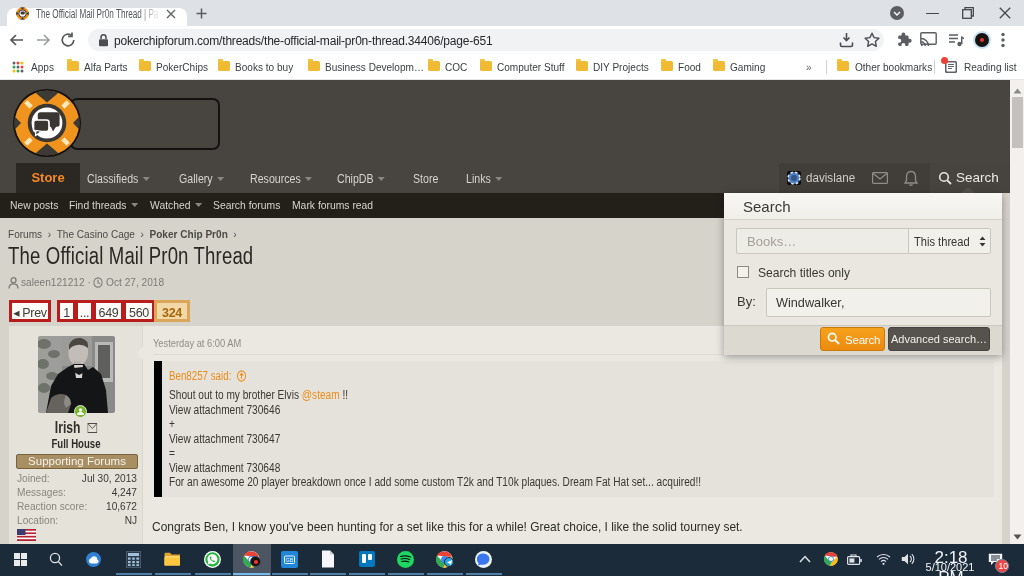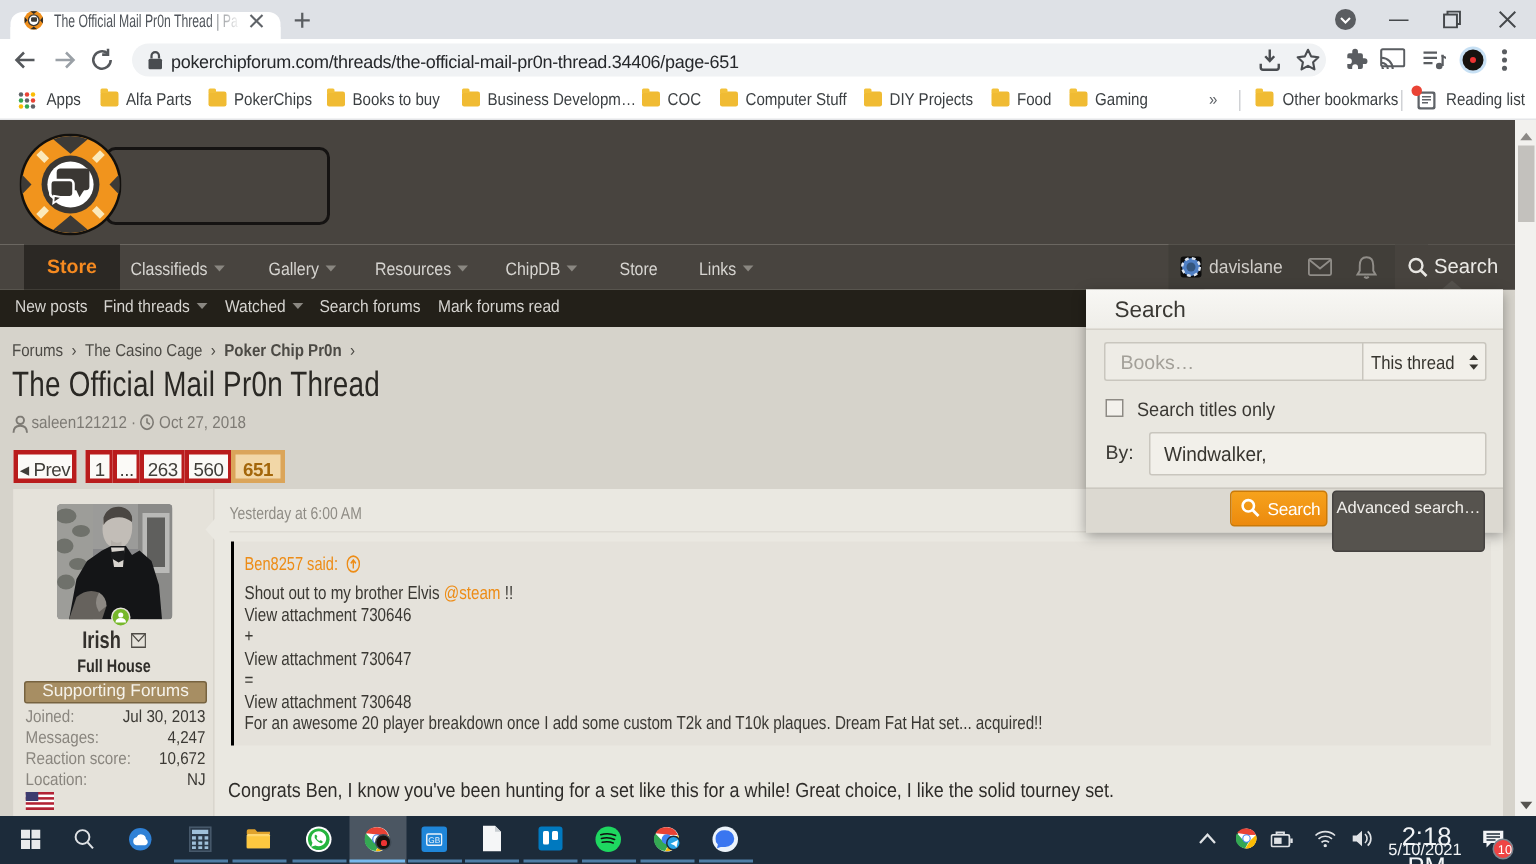--- a/index.html
+++ b/index.html
@@ -35,21 +35,21 @@
   #breadcrumb { left:8px; top:148px; font-size:11.5px; color:#4c4a45; }
   #pagetitle { left:8px; top:163px; font-size:23.5px; color:#2a2824; letter-spacing:0.2px; }
   #byline { left:21px; top:196px; font-size:11.5px; color:#7d7a74; }
 
   .pgbtn { top:220px; height:22px; background:#fbfaf7; border:3px solid #b91c1c; font-size:12.5px; color:#403e39; text-align:center; line-height:20px; letter-spacing:-0.3px; }
 
   
   #post { left:9px; top:246px; width:993px; height:219px; background:#eae8e1; }
   #sidebar { left:0; top:0; width:134px; height:219px; background:#e5e2da; border-right:1px solid #d9d6ce; }
   #bubblearrow { left:128px; top:19px; width:0; height:0; border-top:8px solid transparent; border-bottom:8px solid transparent; border-right:7px solid #eae8e1; }
-  #quote { left:145px; top:35px; width:840px; height:136px; background:#e5e2db; border-left:2px solid #000000; }
+  #quote { left:145px; top:35px; width:840px; height:136px; background:#e5e2db; border-left:8px solid #000000; }
   .statlabel { position:absolute; left:8px; font-size:11.5px; color:#8a867f; transform:scaleX(0.88); transform-origin:0 50%; }
   .statval { position:absolute; left:8px; width:120px; font-size:11.5px; color:#3b3934; text-align:right; transform:scaleX(0.88); transform-origin:100% 50%; }
 
   
   #spanel { left:724px; top:193px; width:278px; height:162px; background:#e9e7e0; box-shadow:0 2px 8px rgba(0,0,0,0.35); }
 
   
   #scrollbar { left:1010px; top:80px; width:14px; height:464px; background:#f2f1ee; }
   #scrollthumb { left:1012px; top:97px; width:11px; height:51px; background:#c3c1bd; }
 
@@ -266,23 +266,23 @@
       <path d="M1 11.5 Q1 6.8 5.5 6.8 Q10 6.8 10 11.5" fill="none" stroke="#7d7a74" stroke-width="1.3"></path>
     </svg>
     <div class="abs" id="byline" style="transform:scaleX(0.88); transform-origin:0 50%;">saleen121212 · <svg width="11" height="11" viewBox="0 0 11 11" style="vertical-align:-1.5px;">
         <circle cx="5.5" cy="5.5" r="4.7" fill="none" stroke="#7d7a74" stroke-width="1.2"></circle>
         <path d="M5.5 2.8 L5.5 5.7 L7.7 6.8" fill="none" stroke="#7d7a74" stroke-width="1.2"></path>
       </svg> Oct 27, 2018</div>
 
     <div class="abs pgbtn" style="left:9px; width:42px;">◂ Prev</div>
     <div class="abs pgbtn" style="left:57px; width:19px;">1</div>
     <div class="abs pgbtn" style="left:75px; width:19px;">...</div>
-    <div class="abs pgbtn" style="left:93px; width:31px;">263</div>
+    <div class="abs pgbtn" style="left:93px; width:31px;">649</div>
     <div class="abs pgbtn" style="left:123px; width:32px;">560</div>
-    <div class="abs pgbtn" style="left:154px; width:36px; background:#f2d7a7; border-color:#dba55a; color:#a3660a; font-weight:bold;">651</div>
+    <div class="abs pgbtn" style="left:154px; width:36px; background:#f2d7a7; border-color:#dba55a; color:#a3660a; font-weight:bold;">324</div>
 
     <div class="abs" id="post">
       <div class="abs" id="sidebar"></div>
       <div class="abs" id="bubblearrow"></div>
 
       <div class="abs" style="left:29px; top:10px; width:77px; height:77px; border-radius:3px; overflow:hidden;">
         <svg width="77" height="77" viewBox="0 0 77 77">
           <rect width="77" height="77" fill="#88888a"></rect>
           <rect x="0" y="0" width="24" height="77" fill="#9d9d99"></rect>
           <g fill="#6f716b">
@@ -373,21 +373,21 @@
     <div class="abs" style="left:13px; top:101px; font-size:13px; color:#3a3833;">By:</div>
     <div class="abs" style="left:42px; top:95px; width:225px; height:29px; background:#f2f0ea; border:1px solid #c9c6be; border-radius:2px;"></div>
     <div class="abs" style="left:52px; top:102px; font-size:13.5px; color:#37352f; transform:scaleX(0.94); transform-origin:0 50%;">Windwalker,</div>
     <div class="abs" style="left:0; top:132px; width:278px; height:30px; background:#dcd9d1; border-top:1px solid #cbc8c0;"></div>
     <div class="abs" style="left:96px; top:134px; width:65px; height:24px; background:linear-gradient(#f6a21c,#ec8a0e); border:1px solid #c97a0a; border-radius:3px;"></div>
     <svg class="abs" style="left:103px; top:139px;" width="13" height="13" viewBox="0 0 13 13">
       <circle cx="5.2" cy="5.2" r="3.8" fill="none" stroke="#fff" stroke-width="1.7"></circle>
       <path d="M8.2 8.2 L12 12" stroke="#fff" stroke-width="1.9"></path>
     </svg>
     <div class="abs" style="left:121px; top:141px; font-size:11.5px; color:#fff; letter-spacing:-0.2px;">Search</div>
-    <div class="abs" style="left:164px; top:134px; width:102px; height:41px; background:#56534e; border:1px solid #454240; border-radius:3px; font-size:11px; color:#f2f0ec; text-align:center; line-height:22px; white-space:nowrap;">Advanced search…</div>
+    <div class="abs" style="left:164px; top:134px; width:102px; height:24px; background:#56534e; border:1px solid #454240; border-radius:3px; font-size:11px; color:#f2f0ec; text-align:center; line-height:22px; white-space:nowrap;">Advanced search…</div>
   </div>
 
   <div class="abs" id="scrollbar"></div>
   <div class="abs" id="scrollthumb"></div>
   <svg class="abs" style="left:1013px; top:88px;" width="9" height="6" viewBox="0 0 9 6">
     <path d="M0.5 5.5 L4.5 0.5 L8.5 5.5 Z" fill="#8b8885"></path>
   </svg>
   <svg class="abs" style="left:1013px; top:534px;" width="9" height="6" viewBox="0 0 9 6">
     <path d="M0.5 0.5 L4.5 5.5 L8.5 0.5 Z" fill="#55534f"></path>
   </svg>

